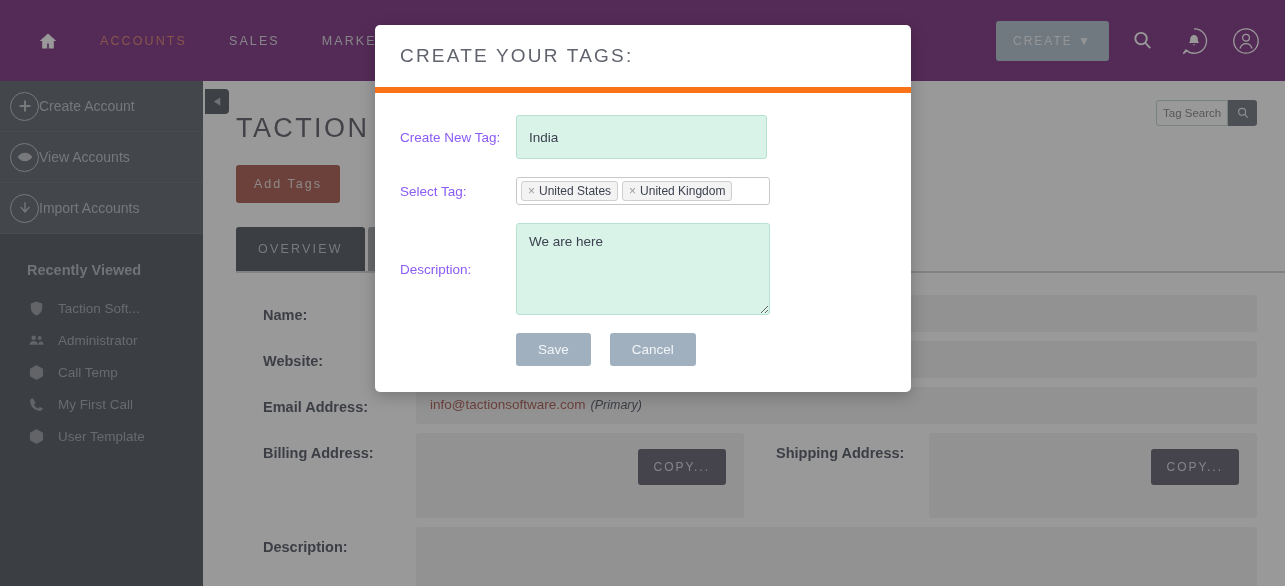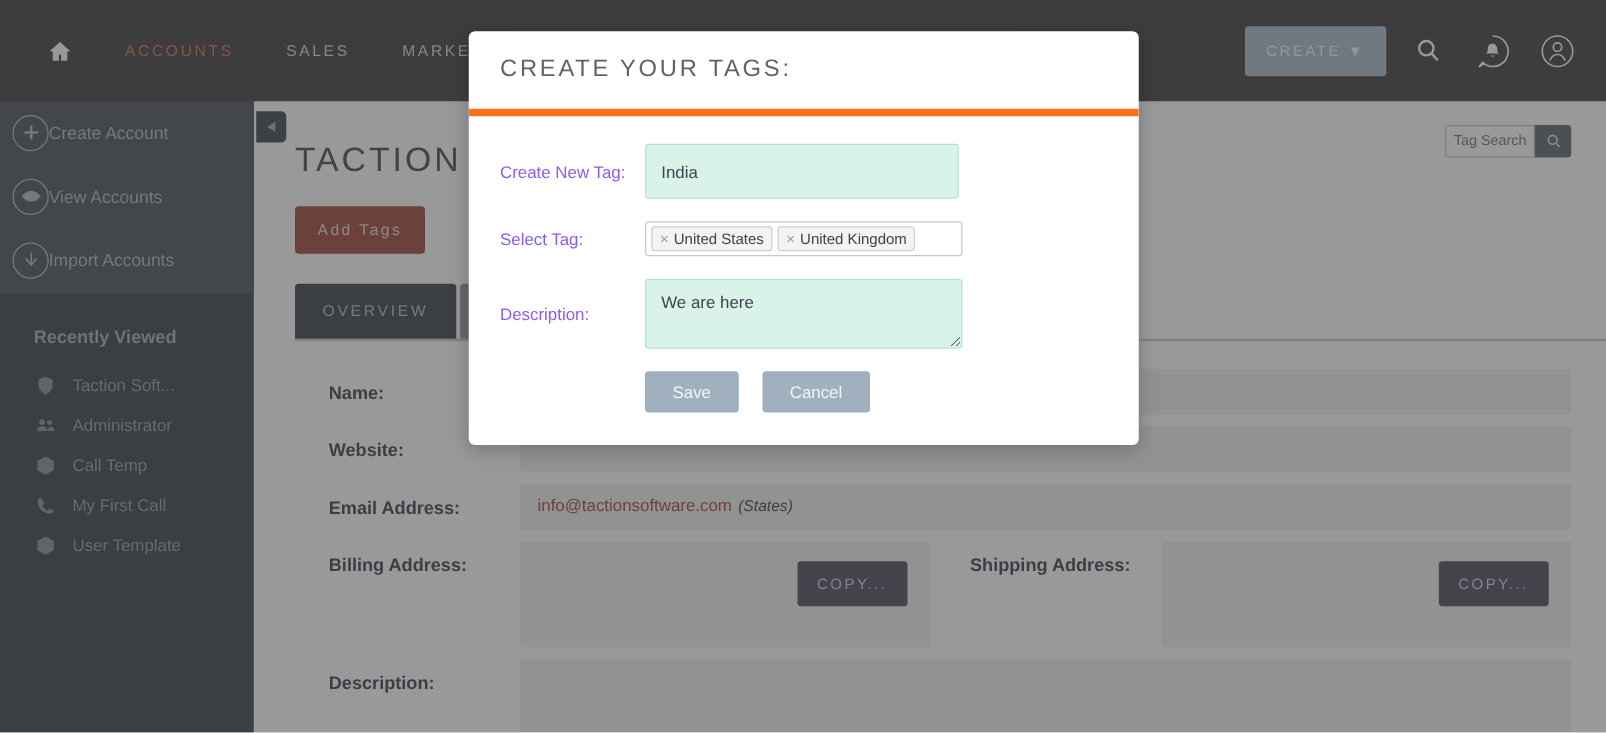--- a/index.html
+++ b/index.html
@@ -18,21 +18,21 @@
     height: 586px;
     overflow: hidden;
   }
 
   
   .topnav {
     position: absolute;
     top: 0; left: 0;
     width: 1285px;
     height: 81px;
-    background: #404040;
+    background: #701a75;
     display: flex;
     align-items: center;
     z-index: 5;
   }
   .home-icon-wrap {
     margin-left: 34px;
     display: flex;
     align-items: center;
     justify-content: center;
     width: 28px;
@@ -354,21 +354,21 @@
     cursor: pointer;
   }
   .tag-chip .chip-x {
     color: #9a9a9a;
     margin-right: 4px;
     font-size: 12px;
     cursor: pointer;
   }
   .field-desc {
     width: 254px;
-    height: 56px;
+    height: 92px;
     background: #d9f3e8;
     border: 1px solid #b6e3d1;
     border-radius: 3px;
     font-size: 13.5px;
     color: #3d4250;
     padding: 9px 12px;
     outline: none;
     resize: both;
     font-family: "Liberation Sans", sans-serif;
     line-height: 1.3;
@@ -547,21 +547,21 @@
       </div>
 
       <div class="detail-row">
         <div class="detail-label">Website:</div>
         <div class="detail-value blank"></div>
       </div>
 
       <div class="detail-row">
         <div class="detail-label">Email Address:</div>
         <div class="detail-value">
-          <a class="email-link" href="#">info@tactionsoftware.com</a><span class="primary-note">(States)</span>
+          <a class="email-link" href="#">info@tactionsoftware.com</a><span class="primary-note">(Primary)</span>
         </div>
       </div>
 
       <div class="detail-row">
         <div class="detail-label">Billing Address:</div>
         <div class="detail-value tall">
           <button class="copy-btn">COPY...</button>
         </div>
         <div class="detail-label">Shipping Address:</div>
         <div class="detail-value tall">

